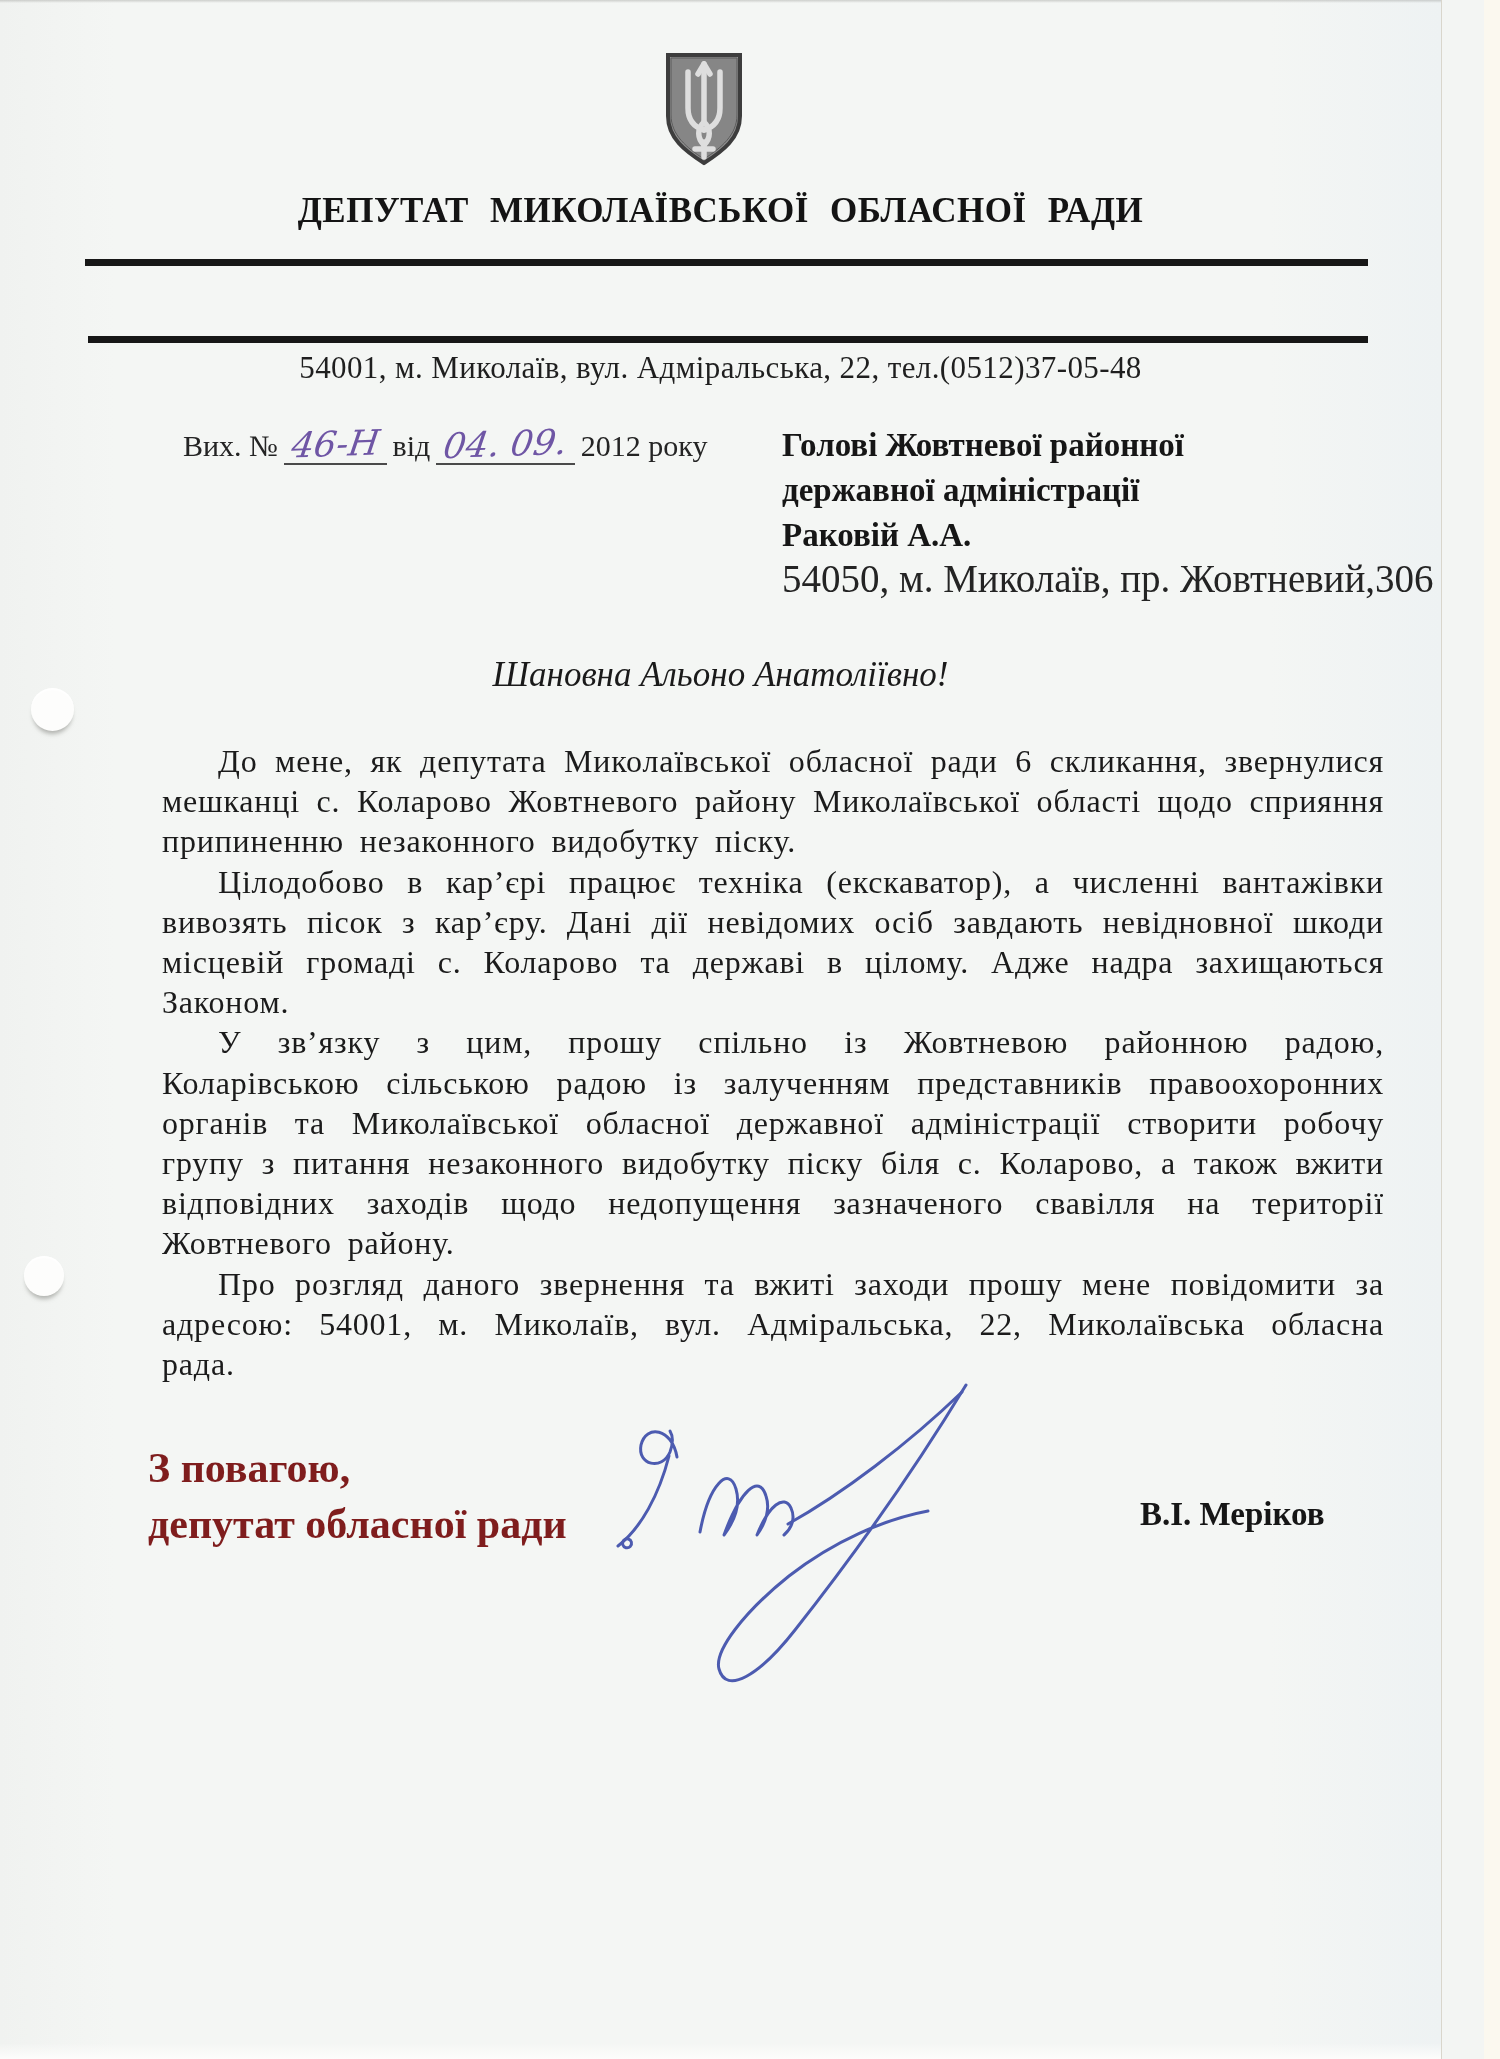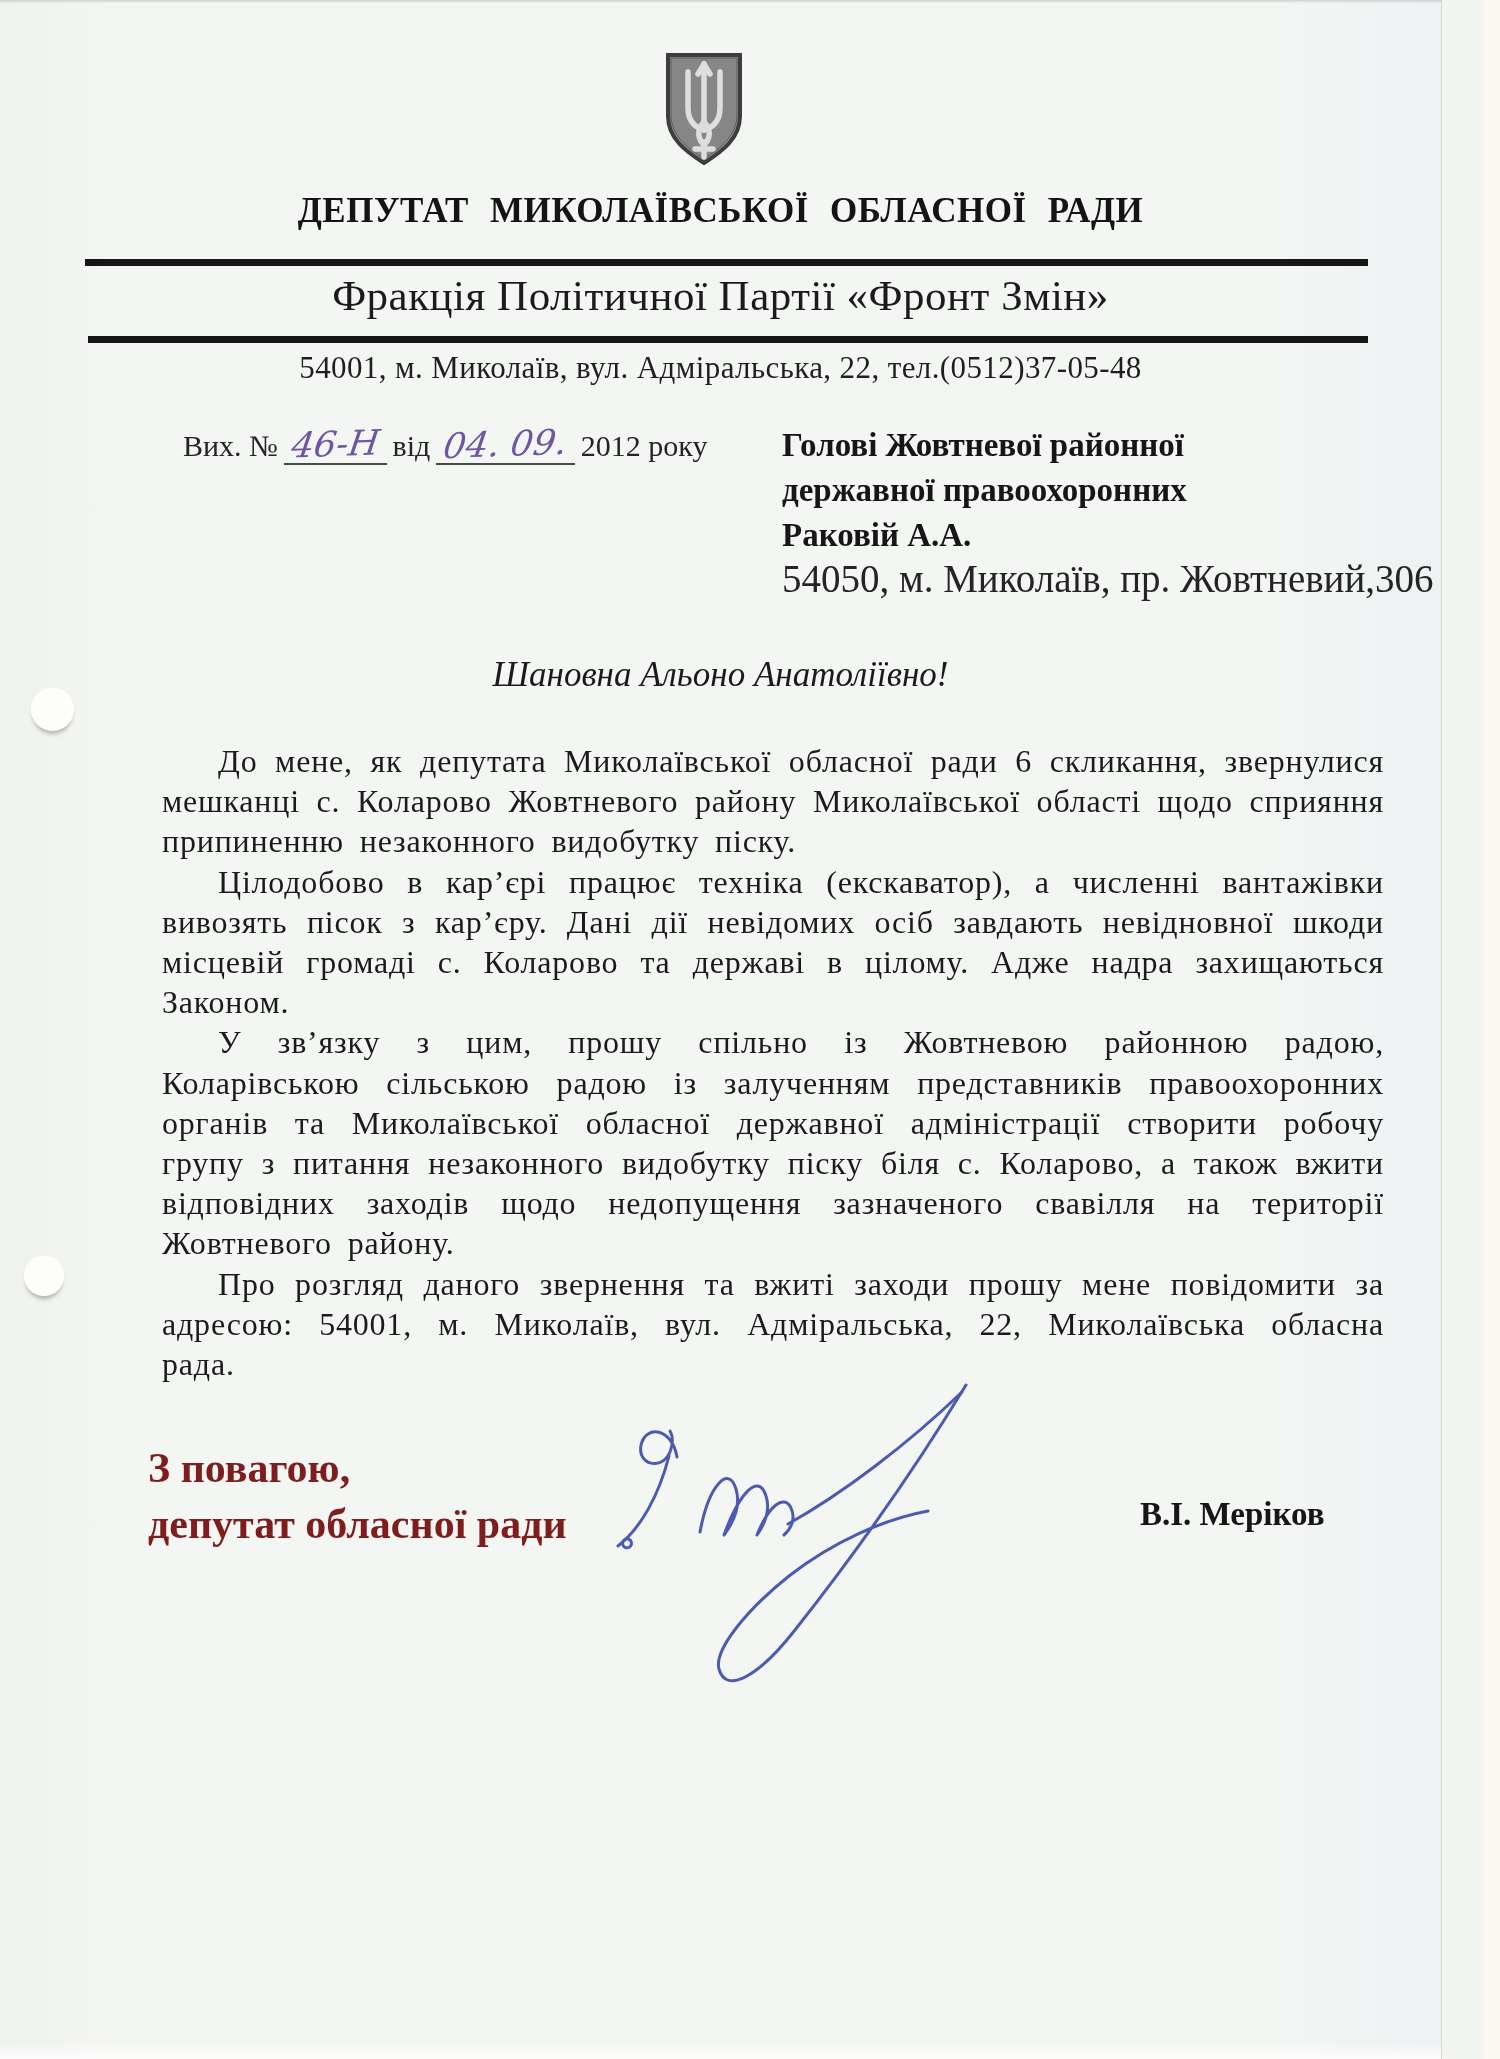--- a/index.html
+++ b/index.html
@@ -127,31 +127,30 @@
         <path d="M59,22 V58 C59,70 53,77 43,80"></path>
         <path d="M43,72 C36,79 36,88 43,95 C50,88 50,79 43,72"></path>
         <path d="M34,99 H52"></path>
         <path d="M43,92 V107"></path>
       </g>
     </svg>
   </div>
 
   <div class="lh-title">ДЕПУТАТ МИКОЛАЇВСЬКОЇ ОБЛАСНОЇ РАДИ</div>
   <div class="rule r1"></div>
-  <div class="lh-fraction">Фракція Політичної Партії «Фронт Змін»</div>
   <div class="rule r2"></div>
   <div class="lh-address">54001, м. Миколаїв, вул. Адміральська, 22, тел.(0512)37-05-48</div>
 
   <div class="refline">
     <span>Вих. №</span><span class="blank"><span class="hand">46-Н</span></span><span>від</span><span class="blank"><span class="hand">04. 09.</span></span><span>2012 року</span>
   </div>
 
   <div class="recipient">
     <div class="r-line">Голові Жовтневої районної</div>
-    <div class="r-line">державної правоохоронних</div>
+    <div class="r-line">державної адміністрації</div>
     <div class="r-line">Раковій А.А.</div>
     <div class="r-addr">54050, м. Миколаїв, пр. Жовтневий,306</div>
   </div>
 
   <div class="salutation">Шановна Альоно Анатоліївно!</div>
 
   <div class="body-text">
     <p>До мене, як депутата Миколаївської обласної ради 6 скликання, звернулися мешканці с. Коларово Жовтневого району Миколаївської області щодо сприяння припиненню незаконного видобутку піску.</p>
     <p>Цілодобово в кар’єрі працює техніка (екскаватор), а численні вантажівки вивозять пісок з кар’єру. Дані дії невідомих осіб завдають невідновної шкоди місцевій громаді с. Коларово та державі в цілому. Адже надра захищаються Законом.</p>
     <p>У зв’язку з цим, прошу спільно із Жовтневою районною радою, Коларівською сільською радою із залученням представників правоохоронних органів та Миколаївської обласної державної адміністрації створити робочу групу з питання незаконного видобутку піску біля с. Коларово, а також вжити відповідних заходів щодо недопущення зазначеного свавілля на території Жовтневого району.</p>

